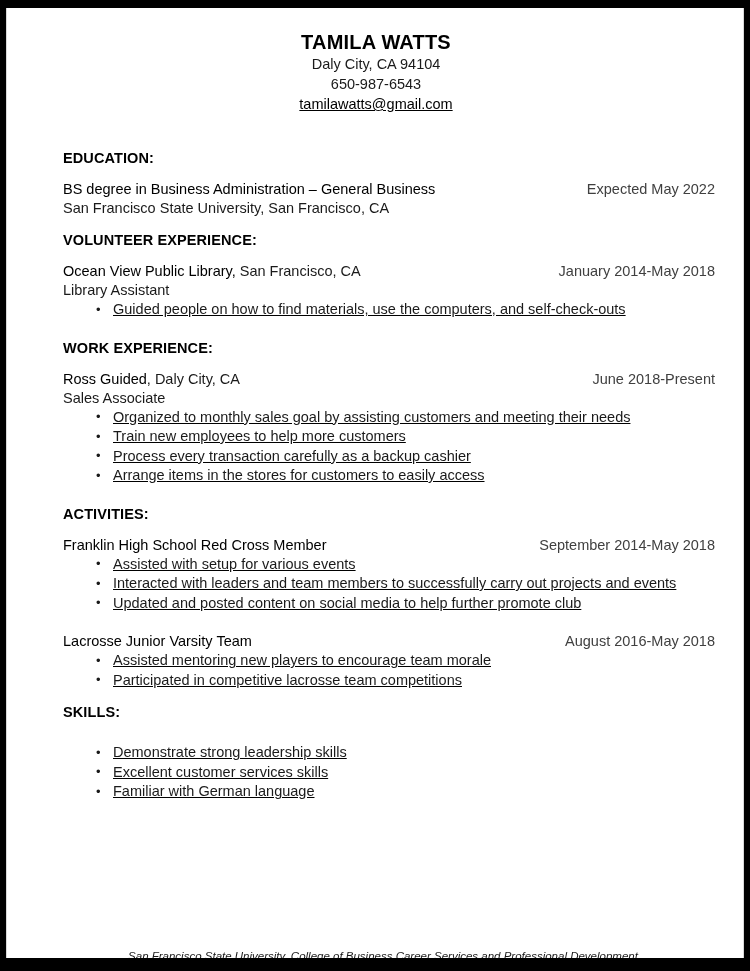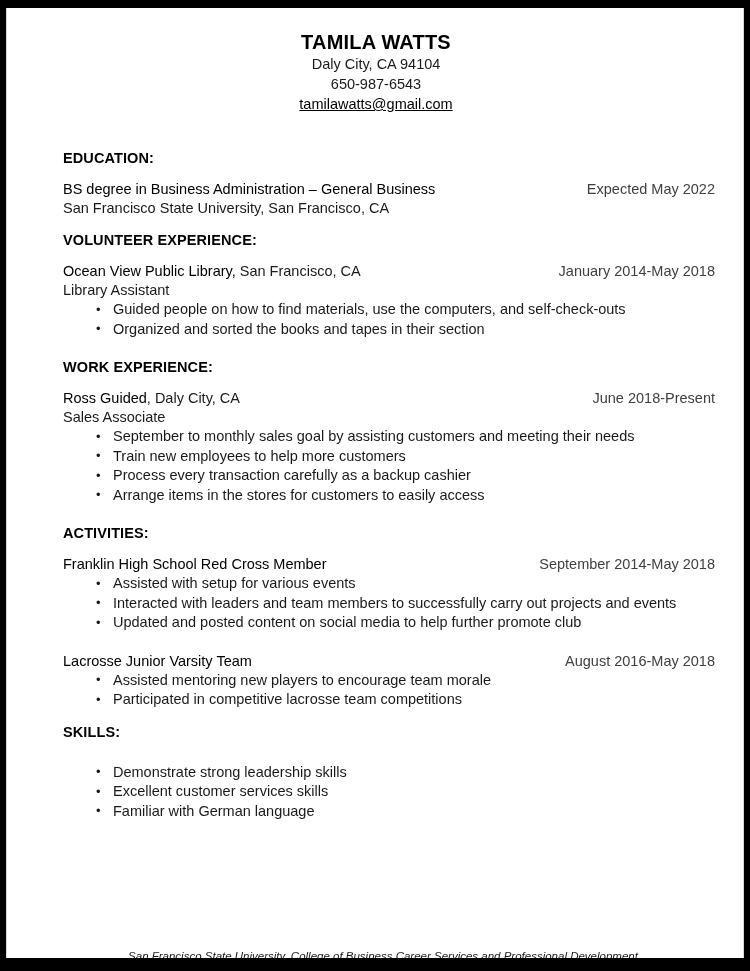--- a/index.html
+++ b/index.html
@@ -113,20 +113,21 @@
   .entry-subtitle {
     font-size: 14.5px;
     color: #1a1a1a;
     line-height: 19px;
   }
 
   ul.bullets {
     list-style: none;
     margin: 0;
     padding: 0;
+    text-decoration: underline;
   }
   ul.bullets li {
     position: relative;
     padding-left: 50px;
     font-size: 14.5px;
     color: #1a1a1a;
     line-height: 19.5px;
   }
   ul.bullets li::before {
     content: "\2022";
@@ -184,34 +185,33 @@
 
         <div class="section-heading">VOLUNTEER EXPERIENCE:</div>
         <div class="gap-md"></div>
         <div class="entry-row">
           <span class="entry-left"><span class="org">Ocean View Public Library,</span><span> San Francisco, CA</span></span>
           <span class="entry-date">January 2014-May 2018</span>
         </div>
         <div class="entry-subtitle">Library Assistant</div>
         <ul class="bullets">
           <li>Guided people on how to find materials, use the computers, and self-check-outs</li>
-          <li>Organized and sorted the books and tapes in their section</li>
         </ul>
 
         <div class="gap-lg"></div>
 
         <div class="section-heading">WORK EXPERIENCE:</div>
         <div class="gap-md"></div>
         <div class="entry-row">
           <span class="entry-left"><span class="org">Ross Guided</span><span>, Daly City, CA</span></span>
           <span class="entry-date">June 2018-Present</span>
         </div>
         <div class="entry-subtitle">Sales Associate</div>
         <ul class="bullets">
-          <li>September to monthly sales goal by assisting customers and meeting their needs</li>
+          <li>Organized to monthly sales goal by assisting customers and meeting their needs</li>
           <li>Train new employees to help more customers</li>
           <li>Process every transaction carefully as a backup cashier</li>
           <li>Arrange items in the stores for customers to easily access</li>
         </ul>
 
         <div class="gap-lg"></div>
 
         <div class="section-heading">ACTIVITIES:</div>
         <div class="gap-md"></div>
         <div class="entry-row">

